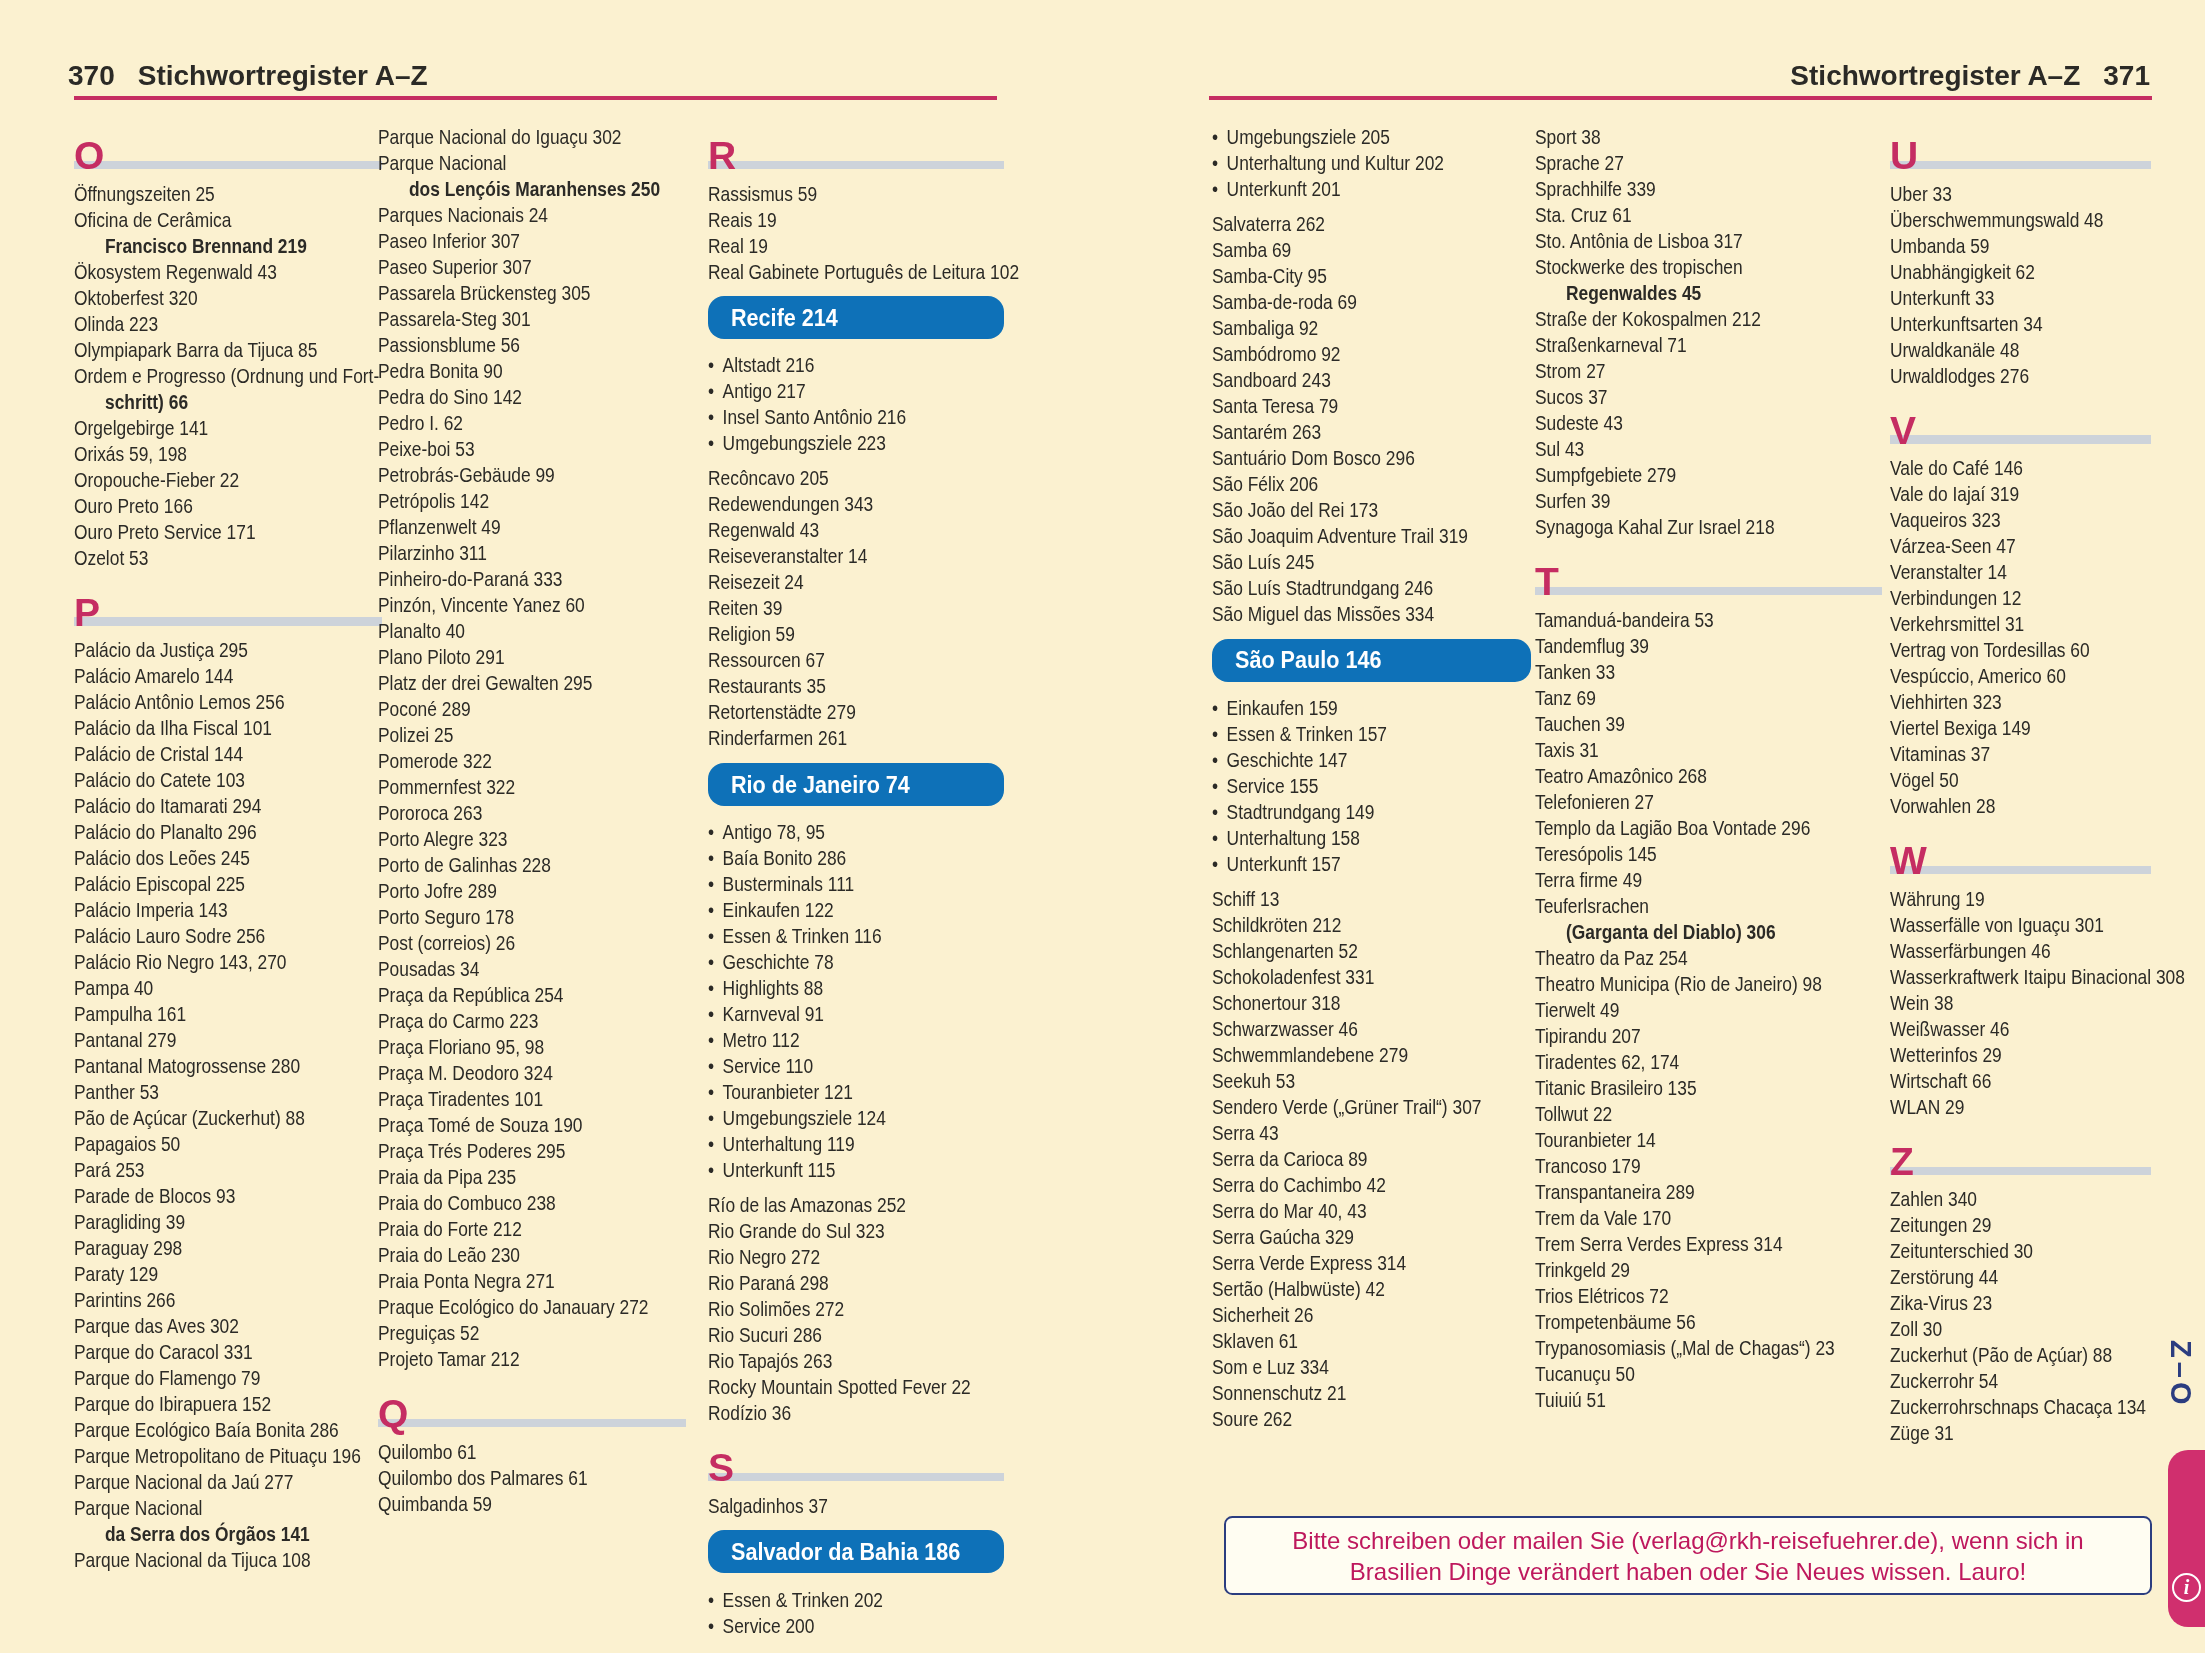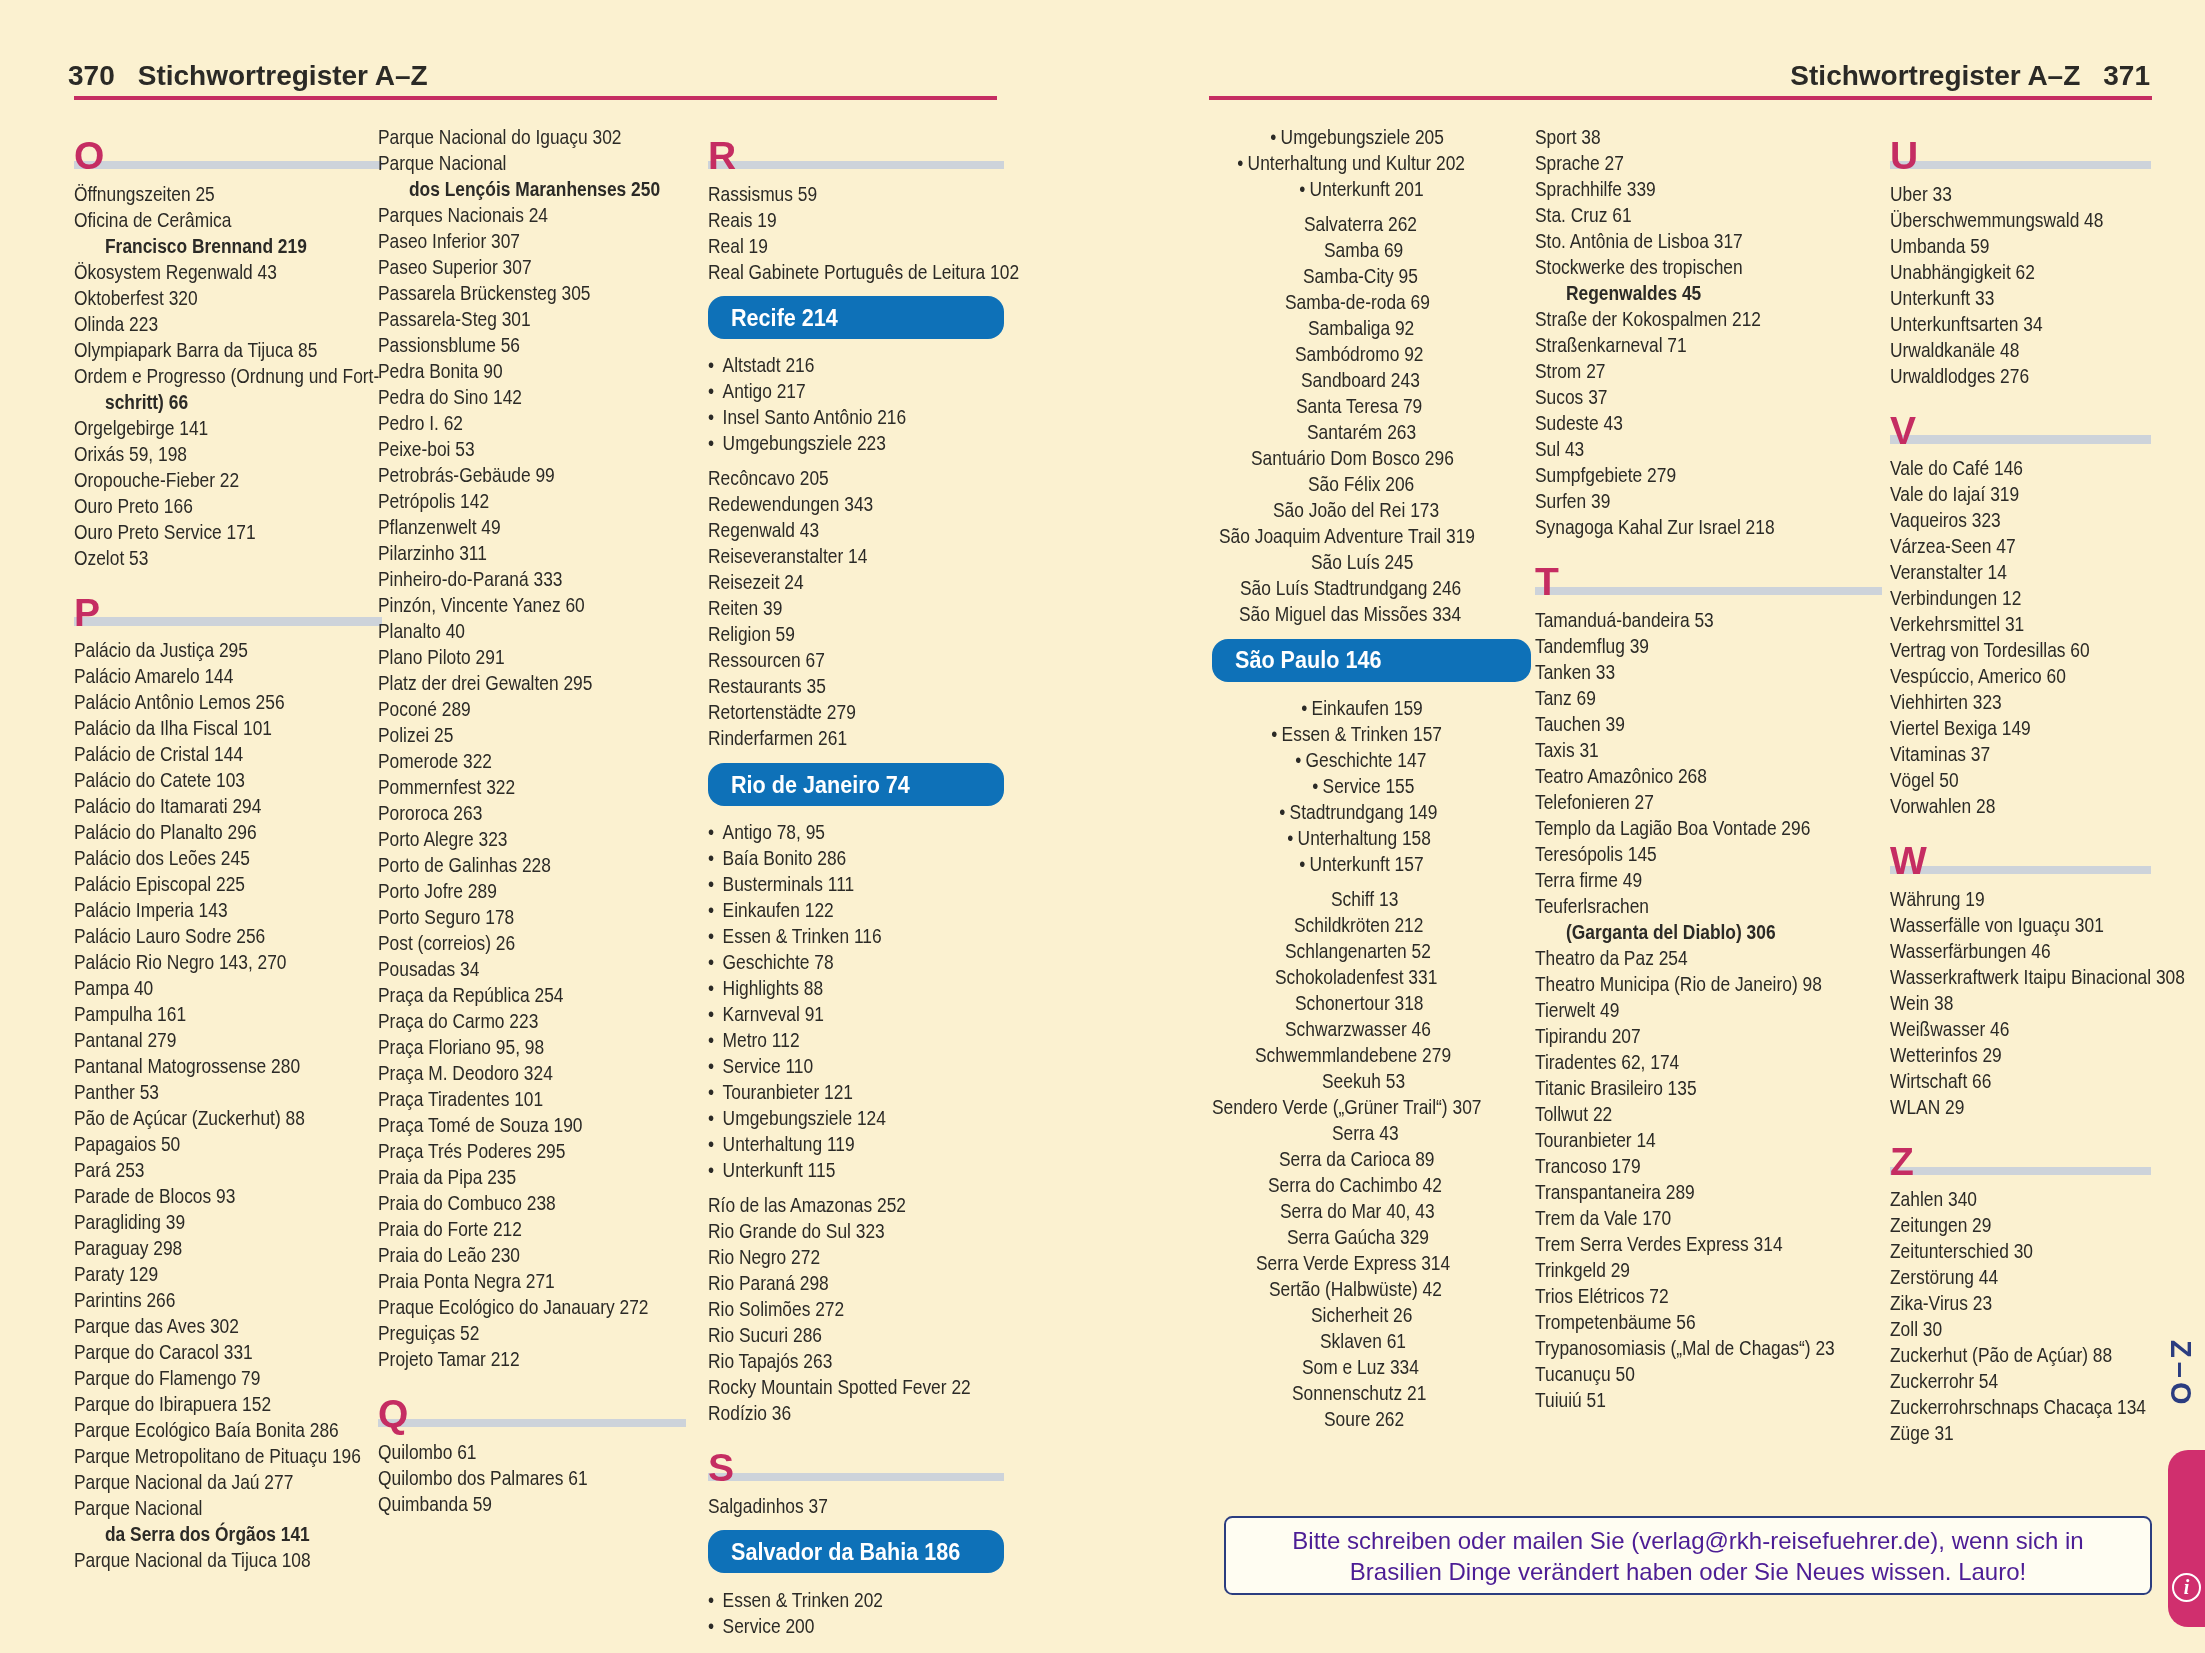--- a/index.html
+++ b/index.html
@@ -14,21 +14,21 @@
   .hdr .pgnum-l{margin-right:23px;}
   .hdr .pgnum-r{margin-left:23px;}
   .rule{position:absolute;top:96px;height:4.1px;background:#c52d62;}
   #rule-left{left:74px;width:923px;}
   #rule-right{left:1209px;width:943px;}
 
   .col{position:absolute;top:124px;}
   #col1{left:74px;width:308px;}
   #col2{left:378px;width:308px;}
   #col3{left:708px;width:296px;}
-  #col4{left:1212px;width:319px;text-align:center;}
+  #col4{left:1212px;width:319px;}
   #col5{left:1535px;width:347px;}
   #col6{left:1890px;width:261px;}
 
   .entry{line-height:26px;height:26px;white-space:nowrap;}
   .entry .t{display:inline-block;transform:scaleX(0.84);transform-origin:0 50%;font-size:20.7px;}
   .entry.cont{padding-left:31px;font-weight:bold;}
   .entry.bullet .dot{display:inline-block;width:17.4px;font-size:20.7px;}
 
   .letterhead{position:relative;height:46px;margin:13.2px 0 7.4px;}
   .letterhead.first{margin-top:3.3px;}
@@ -37,21 +37,21 @@
 
   .citybox{height:43px;border-radius:16px;background:#0e71b8;margin:11.6px 0 13.2px;display:flex;align-items:center;padding-left:23px;box-sizing:border-box;}
   .cityt{color:#ffffff;font-weight:bold;font-size:24px;display:inline-block;transform:scaleX(0.9);transform-origin:0 50%;white-space:nowrap;}
 
   .spacer{height:9px;}
 
   .notebox{
     position:absolute;left:1224px;top:1516px;width:928px;height:79px;
     background:#fffdf2;border:2.5px solid #2b3d80;border-radius:8.3px;box-sizing:border-box;
     display:flex;flex-direction:column;justify-content:center;text-align:center;
-    font-size:24px;line-height:31px;color:#4c1d95;
+    font-size:24px;line-height:31px;color:#be185d;
   }
 
   .range-label{
     position:absolute;top:1340px;right:8.3px;
     writing-mode:vertical-rl;font-size:29px;font-weight:bold;color:#2b3d80;letter-spacing:4.1px;
   }
   .info-tab{
     position:absolute;top:1450px;right:0;width:37px;height:177px;
     background:#d02f6e;border-radius:20px 0 0 20px;
     display:flex;align-items:flex-end;justify-content:center;padding-bottom:25px;box-sizing:border-box;

